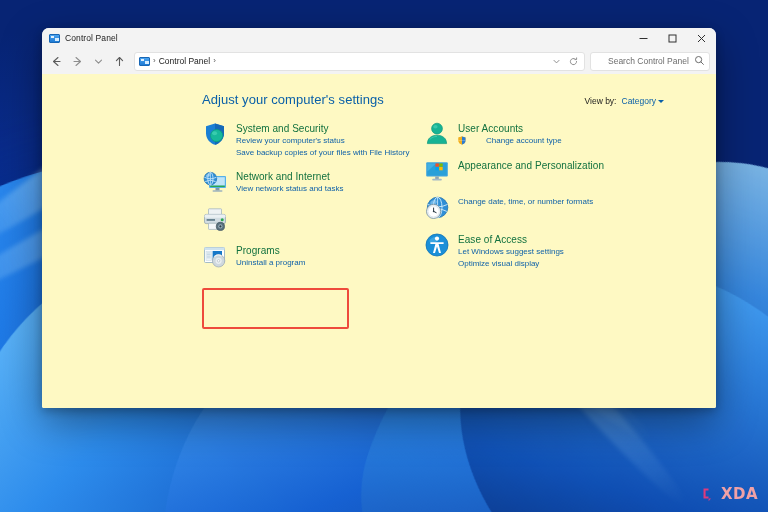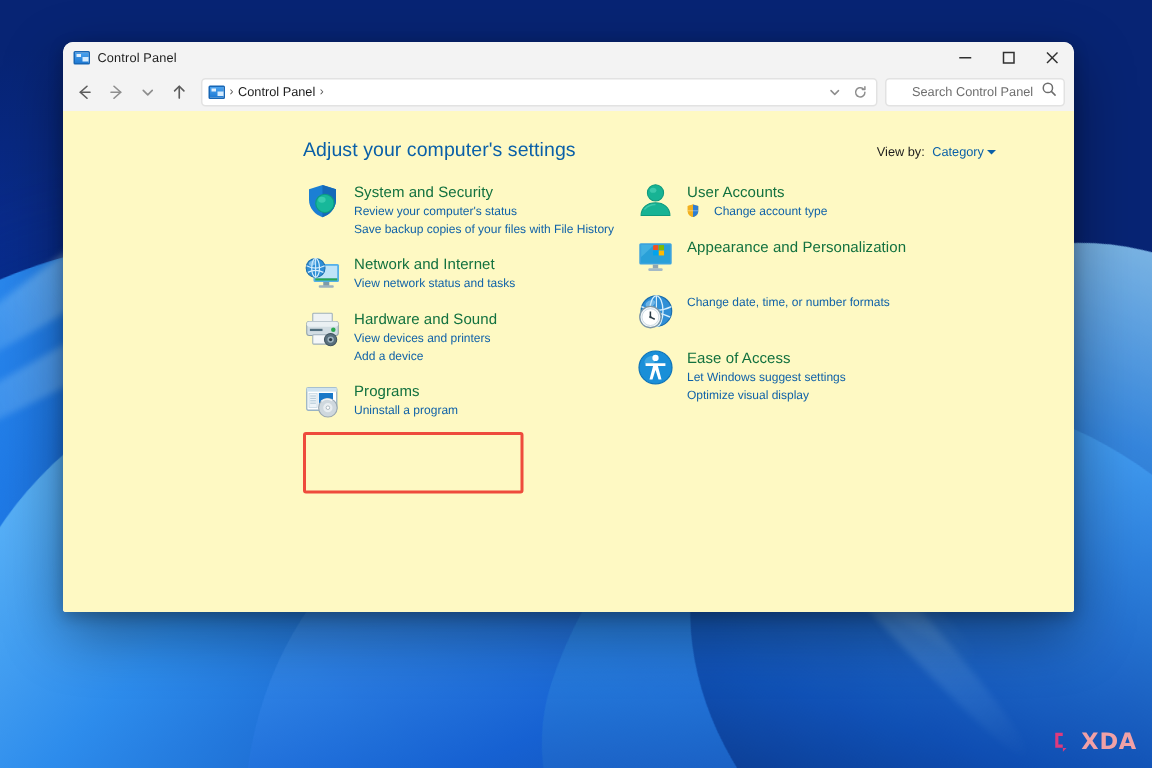--- a/index.html
+++ b/index.html
@@ -220,21 +220,21 @@
   .cat .icon { width: 26px; height: 26px; flex: 0 0 26px; position: relative; }
   .cat .body { padding-top: 1px; min-width: 0; }
   .cat-title {
     font-size: 10px; color: #12713f; line-height: 13px;
     white-space: nowrap; letter-spacing: .05px;
   }
   .cat-link {
     font-size: 8px; color: #1062a8; line-height: 11.5px;
     white-space: nowrap; display: block;
   }
-  .cat-link.with-shield { display: flex; align-items: center; gap: 10px; }
+  .cat-link.with-shield { display: flex; align-items: center; gap: 20px; }
 
   
   .mini-shield {
     width: 8px; height: 9px; flex: 0 0 8px; position: relative;
   }
   .mini-shield svg { display: block; }
 
   
   
   .ic-shield { width: 26px; height: 26px; }
@@ -430,25 +430,20 @@
               <rect x="2.5" y="8.4" width="21" height="3.4" rx="1.6" fill="#eaf0f3"></rect>
               <rect x="4.6" y="13.2" width="8.4" height="1.5" fill="#4f6d7d"></rect>
               <circle cx="20.2" cy="13.8" r="1.5" fill="#2aa84f"></circle>
               <rect x="6.5" y="17.2" width="13" height="6.2" rx="0.6" fill="#f4f7f9" stroke="#9eb0ba" stroke-width="0.7"></rect>
               <circle cx="18.4" cy="20.4" r="4.1" fill="#59707d"></circle>
               <circle cx="18.4" cy="20.4" r="4.1" fill="none" stroke="#3f535e" stroke-width="0.7"></circle>
               <circle cx="18.4" cy="20.4" r="2.1" fill="#9fb4c0"></circle>
               <circle cx="18.4" cy="20.4" r="1.1" fill="#2d3d46"></circle>
             </svg>
           </div>
-          <div class="body">
-            <div class="cat-title">Hardware and Sound</div>
-            <a class="cat-link">View devices and printers</a>
-            <a class="cat-link">Add a device</a>
-          </div>
         </div>
 
         <div class="cat">
           <div class="icon">
             <svg class="ic-prog" viewBox="0 0 26 26">
               <rect x="2.5" y="4.5" width="20" height="15" rx="1" fill="#ffffff" stroke="#9ab4c4" stroke-width="0.9"></rect>
               <rect x="2.5" y="4.5" width="20" height="2.6" fill="#cfe3ef"></rect>
               <rect x="4" y="8.4" width="5.4" height="9.2" fill="#eef4f8" stroke="#c3d6e1" stroke-width="0.5"></rect>
               <line x1="4.8" y1="10" x2="8.6" y2="10" stroke="#a9c2d1" stroke-width="0.6"></line>
               <line x1="4.8" y1="11.6" x2="8.6" y2="11.6" stroke="#a9c2d1" stroke-width="0.6"></line>

